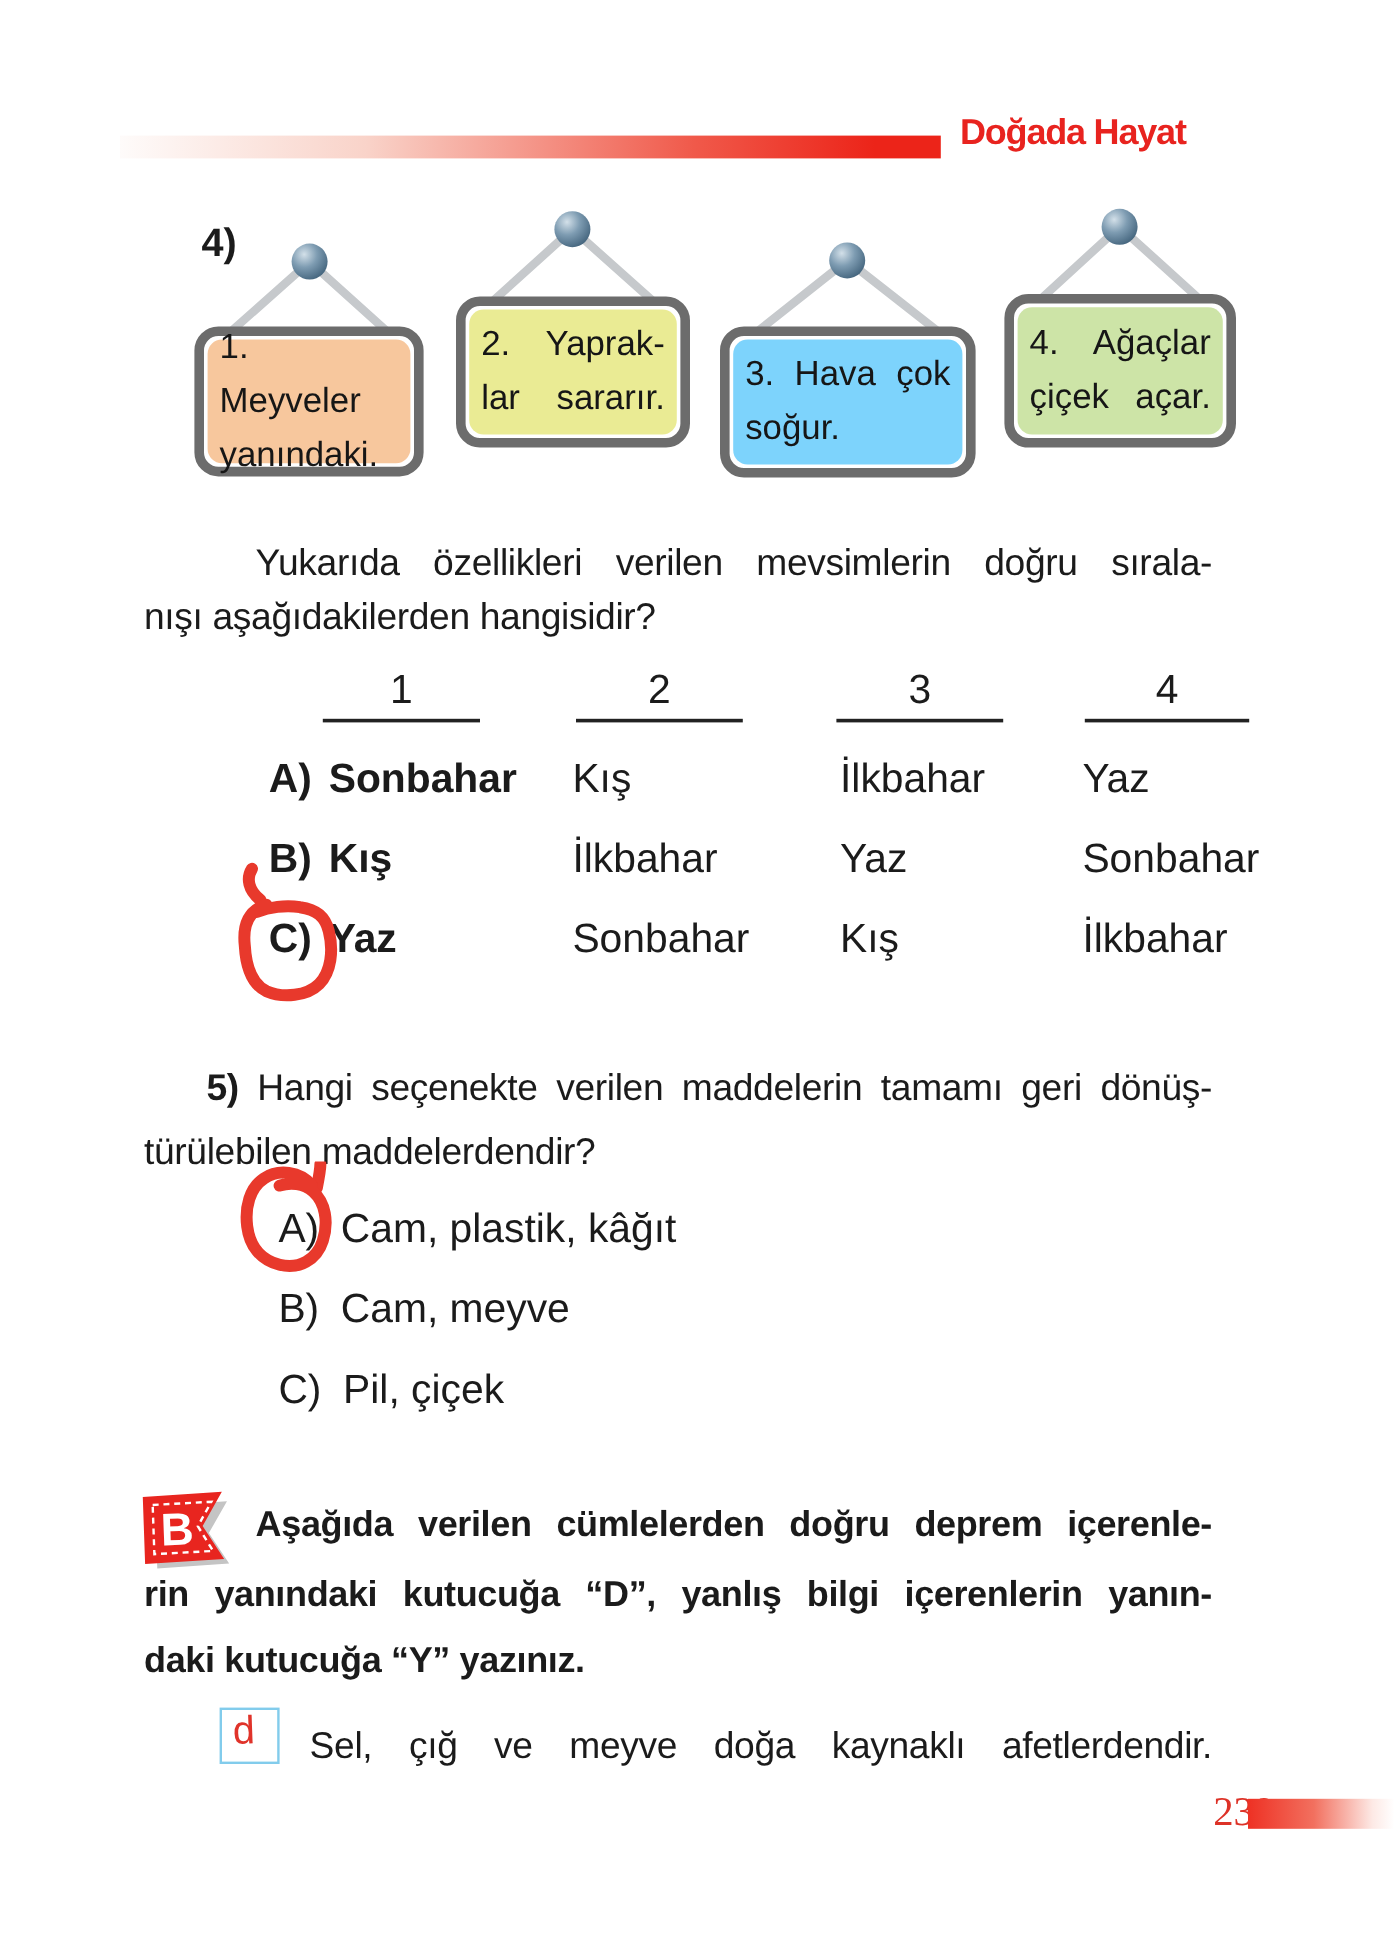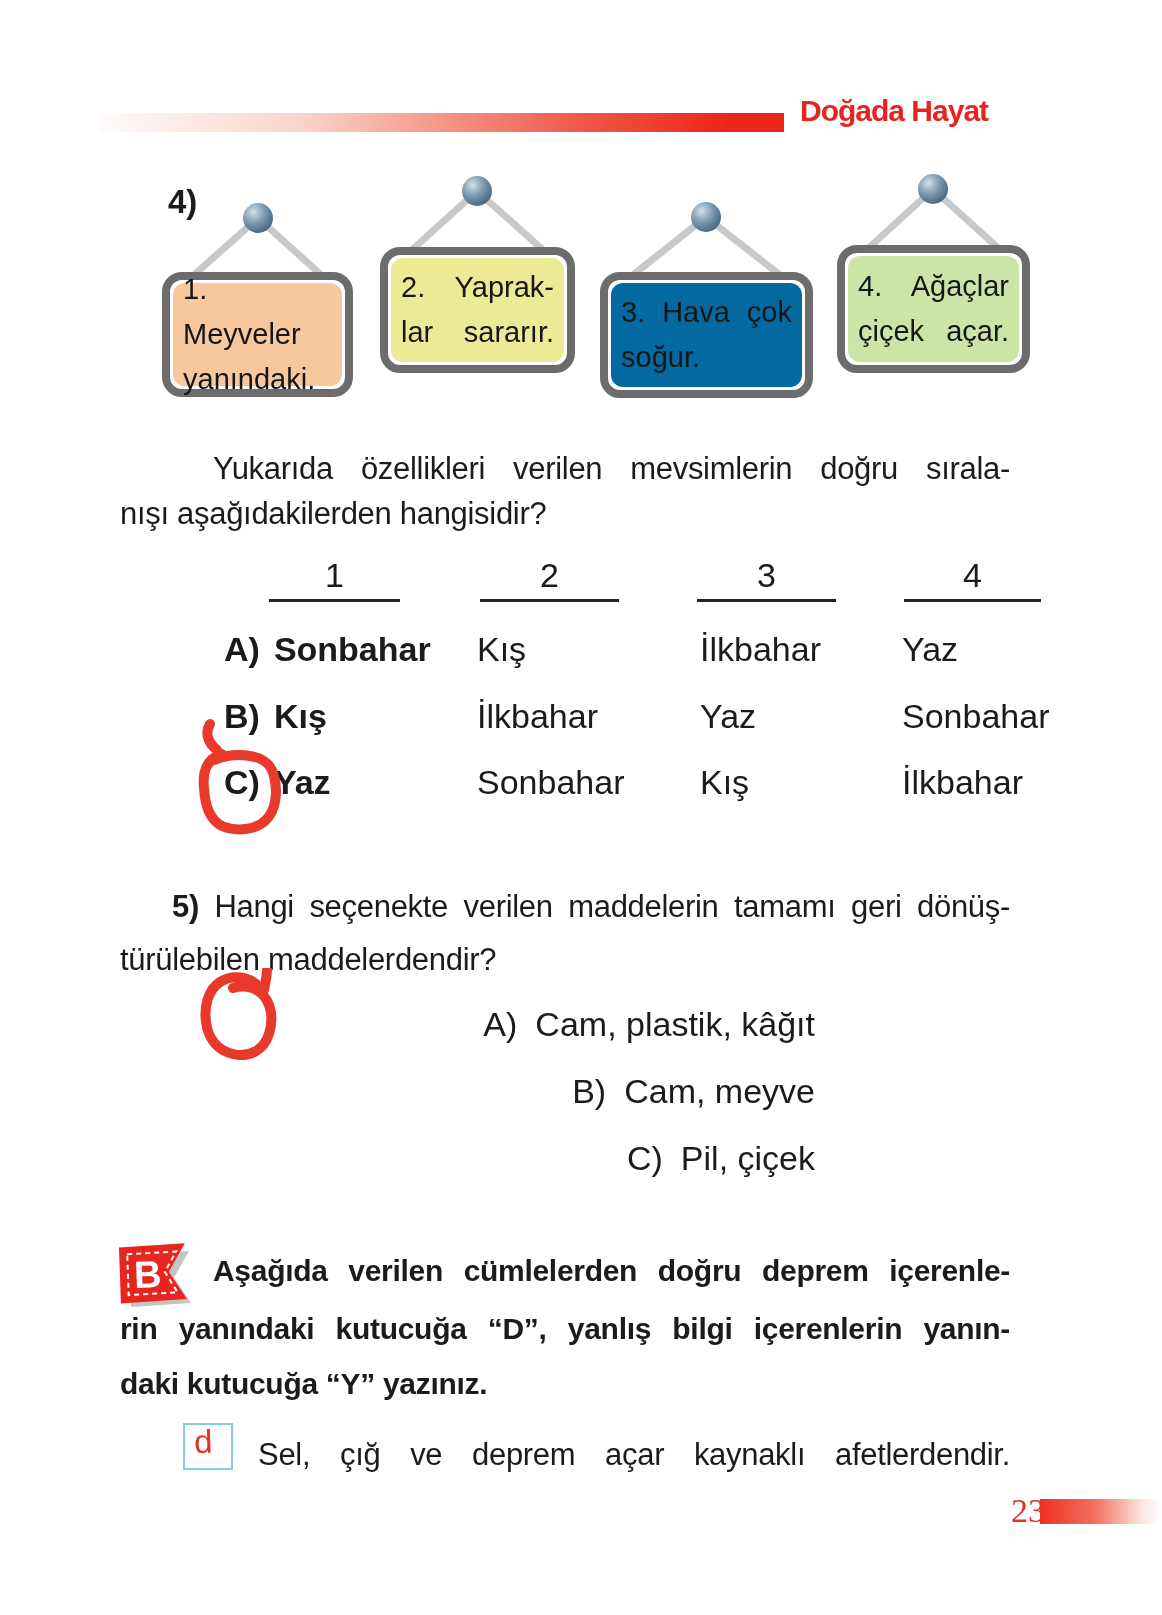--- a/index.html
+++ b/index.html
@@ -20,40 +20,40 @@
   
   .sign{position:absolute;}
   .sign svg{position:absolute;left:0;top:0;}
   .board{position:absolute;left:0;box-sizing:border-box;width:100%;
     border:8px solid #6c6c6c;border-radius:20px;background:#ffffff;padding:3px;}
   .board-fill{height:100%;border-radius:12px;display:flex;flex-direction:column;
     justify-content:center;padding:0 10px;box-sizing:border-box;
     font-size:29px;line-height:1.55;color:#161616;}
   .board-line{display:block;}
   .jl{text-align:justify;text-align-last:justify;}
-  .f1{background:#f7c79d;} .f2{background:#eaeb94;} .f3{background:#0369a1;} .f4{background:#cde4a7;}
+  .f1{background:#f7c79d;} .f2{background:#eaeb94;} .f3{background:#7dd3fc;} .f4{background:#cde4a7;}
 
   
   .bline{left:120px;width:890px;font-size:31px;line-height:1.25;letter-spacing:-0.3px;}
   .stretch{text-align:justify;text-align-last:justify;}
   .ind{text-indent:93px;}
   .ind5{text-indent:52px;}
   .bold{font-weight:bold;}
   .bbold{font-size:30px;font-weight:bold;}
 
   
   .th{top:556px;height:46px;box-sizing:border-box;border-bottom:3px solid #222222;
       text-align:center;font-size:34px;}
   .trow{left:224px;width:860px;height:46px;font-size:34px;}
   .cell{position:absolute;top:0;white-space:nowrap;}
   .c0{left:0;font-weight:bold;} .c1{left:253px;} .c2{left:476px;} .c3{left:678px;}
   .olabel{margin-right:14px;}
 
   
-  .option{left:215px;width:600px;font-size:34px;white-space:nowrap;text-align:right;}
+  .option{left:232px;width:600px;font-size:34px;white-space:nowrap;}
   .option .olabel{margin-right:18px;}
 
   
   .anno{pointer-events:none;}
 
   
   .dy-box{left:183px;top:1423px;width:50px;height:47px;box-sizing:border-box;
     border:2px solid #82ccec;background:#ffffff;}
   .dy-value{position:absolute;left:9px;top:-2px;font-size:33px;color:#e0332a;
     transform:rotate(-2deg);}
@@ -198,16 +198,16 @@
   <text x="16" y="45" font-family="Liberation Sans, sans-serif" font-size="38" font-weight="bold" fill="#ffffff">B</text>
 </svg>
 
 <div class="abs bline bbold stretch ind" style="top:1252px">Aşağıda verilen cümlelerden doğru deprem içerenle-</div>
 <div class="abs bline bbold stretch" style="top:1310px">rin yanındaki kutucuğa “D”, yanlış bilgi içerenlerin yanın-</div>
 <div class="abs bline bbold" style="top:1365px">daki kutucuğa “Y” yazınız.</div>
 
 <div class="abs dy-box">
   <span class="dy-value">d</span>
 </div>
-<div class="abs dy-sentence stretch">Sel, çığ ve deprem açar kaynaklı afetlerdendir.</div>
+<div class="abs dy-sentence stretch">Sel, çığ ve meyve doğa kaynaklı afetlerdendir.</div>
 
 <div class="abs page-number">239</div>
 <div class="abs foot-bar"></div>
 
 </body></html>

